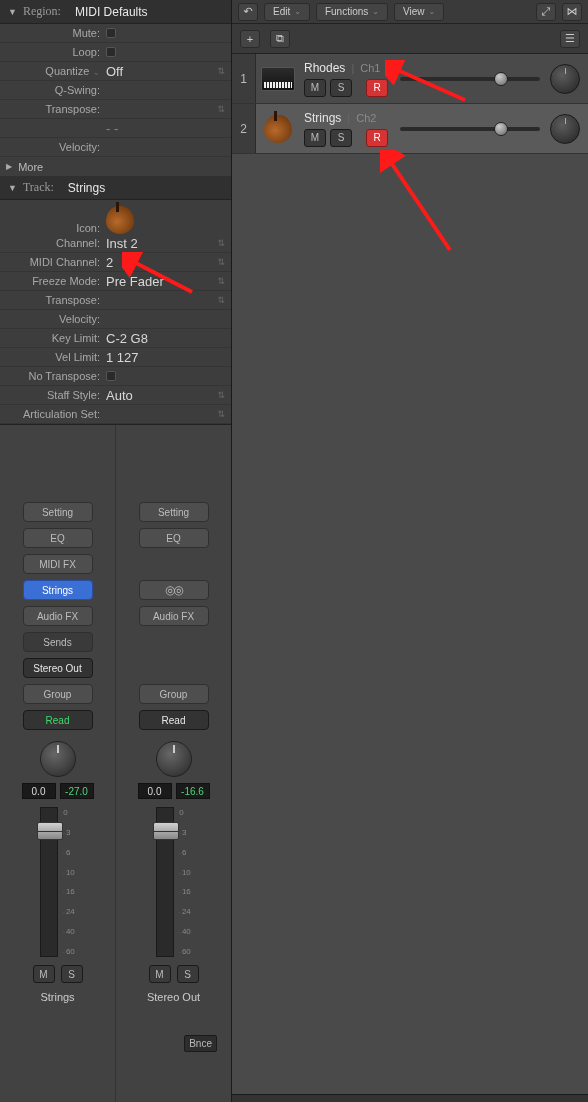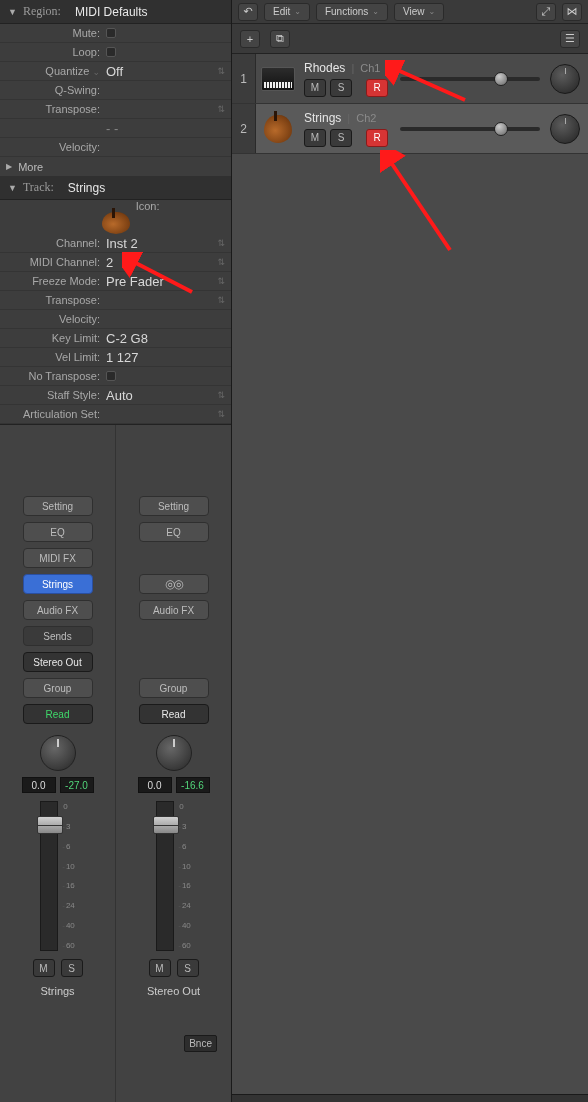--- a/index.html
+++ b/index.html
@@ -24,38 +24,38 @@
     border-bottom: 1px solid #343434;
   }
   .param-label { width: 100px; text-align: right; padding-right: 6px; color: #a8a8a8; font-size: 11px; }
   .param-value { flex: 1; color: #d8d8d8; font-size: 13px; display: flex; align-items: center; }
   .param-value.dash { color: #888; }
   .param-row .chev { color: #666; font-size: 9px; margin-left: auto; }
   .checkbox-mini { width: 10px; height: 10px; background: #2a2a2a; border: 1px solid #555; border-radius: 2px; }
   .more-row { display:flex; align-items:center; height:19px; padding:0 6px; color:#bbb; font-size:11px; }
   .more-row .tri { margin-right:6px; font-size:8px; color:#aaa; }
 
-  .icon-row { display:flex; align-items:center; height:34px; padding:0 6px;flex-direction:column; }
+  .icon-row { display:flex; align-items:flex-end; height:34px; padding:0 6px; }
   .track-icon-cell { width:100px; text-align:right; padding-right:6px; color:#a8a8a8; }
   .violin {
     width: 28px; height: 28px; background: radial-gradient(ellipse at 40% 55%, #b86a2a 0%, #7a3f12 70%, #3a1d06 100%);
     border-radius: 45% 45% 50% 50% / 55% 55% 45% 45%;
     position: relative;
   }
   .violin::after { content:""; position:absolute; left:10px; top:-4px; width:3px; height:10px; background:#2a1406; }
   .piano {
     width: 34px; height: 24px; background: linear-gradient(#2c2c2c,#111); border:1px solid #555; border-radius:2px;
     position: relative;
   }
   .piano::after { content:""; position:absolute; bottom:2px; left:2px; right:2px; height:6px;
     background: repeating-linear-gradient(90deg,#eee 0 2px,#222 2px 3px); }
 
   
   .mixer { flex:1; display:flex; background:#424242; border-top:1px solid #222; }
-  .strip { flex:1; display:flex; flex-direction:column; align-items:center; padding:0 4px 8px; border-right:1px solid #333; position:relative; }
+  .strip { flex:1; display:flex; flex-direction:column; align-items:center; padding:6px 4px 8px; border-right:1px solid #333; position:relative; }
   .strip:last-child { border-right:none; }
   .strip-gap { height: 68px; }
   .strip-btn {
     width: 70px; height: 20px; margin: 3px 0; background: #4e4e4e; border:1px solid #2f2f2f;
     border-radius:4px; color:#bdbdbd; font-size:10px; display:flex; align-items:center; justify-content:center;
   }
   .strip-btn.blue { background:#3a6fd6; color:#fff; border-color:#2a4fa0; }
   .strip-btn.darker { background:#3a3a3a; }
   .strip-btn.white { background:#333; color:#e8e8e8; border-color:#1a1a1a; }
   .strip-btn.green-text { color:#3fd86a; background:#333; border-color:#1a1a1a; }

